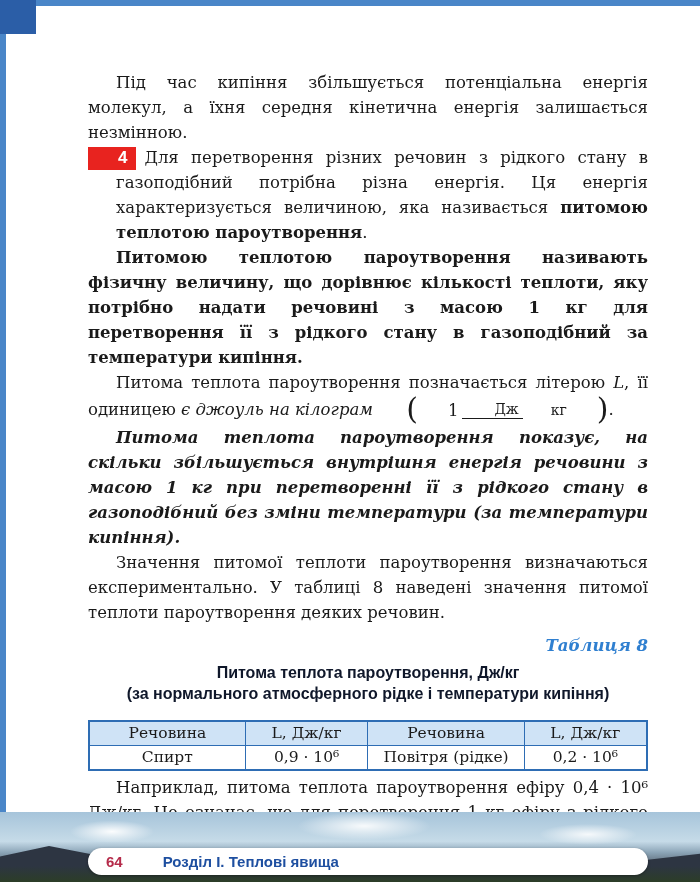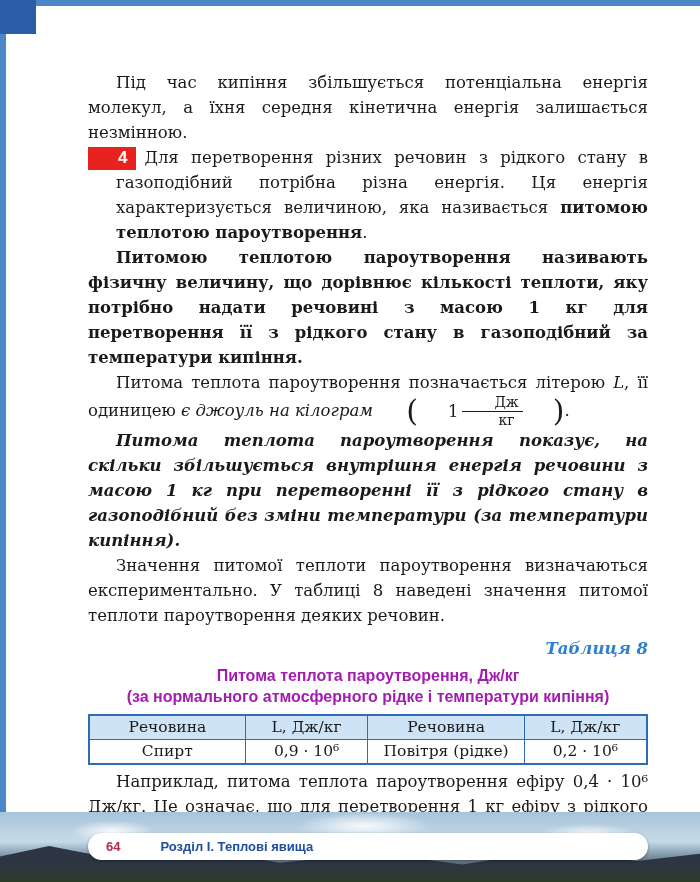--- a/index.html
+++ b/index.html
@@ -28,32 +28,32 @@
     display:inline-block;background:#e8231f;color:#ffffff;
     font-family:"Liberation Sans",sans-serif;font-weight:bold;font-size:17px;
     padding:0 9px 1px 30px;margin-right:8px;margin-left:-28px;line-height:22px;
     vertical-align:baseline;
   }
 
   
   .formula{display:inline-flex;align-items:center;vertical-align:middle;}
   .paren{font-size:30px;font-weight:400;line-height:30px;transform:translateY(-1px);}
   .one{margin:0 4px 0 2px;}
-  .frac{display:inline-flex;flex-direction:column;align-items:center;font-size:14px;line-height:15px;margin-right:2px;}
+  .frac{display:inline-flex;flex-direction:row;align-items:center;font-size:14px;line-height:15px;margin-right:2px;}
   .frac .num{border-bottom:1px solid #1a1a1a;padding:0 4px 1px 4px;}
   .frac .den{padding-top:1px;}
 
   
   .table-caption{
     text-align:right;font-style:italic;font-weight:bold;color:#2f7fd0;
     margin:8px 0 4px 0;font-size:16.5px;text-indent:0;
   }
   .table-title{
     text-align:center;font-family:"Liberation Sans",sans-serif;font-weight:bold;
-    color:#a21caf;font-size:16px;line-height:21px;margin-bottom:7px;text-indent:0;
+    color:#0f172a;font-size:16px;line-height:21px;margin-bottom:16px;text-indent:0;
   }
 
   table.values{
     width:100%;border-collapse:collapse;margin-bottom:4px;
     font-size:15.5px;line-height:21px;
     border:2px solid #2e6db4;
   }
   table.values th, table.values td{
     border:1px solid #2e6db4;text-align:center;padding:1px 6px;
   }
@@ -75,25 +75,25 @@
     position:absolute;left:0;bottom:0;width:700px;height:44px;background:#2d3542;
     clip-path:polygon(0 42%,7% 18%,16% 46%,28% 24%,40% 56%,54% 34%,66% 60%,79% 28%,91% 52%,100% 36%,100% 100%,0 100%);
   }
   .foreground{
     position:absolute;left:0;bottom:0;width:700px;height:16px;
     background:linear-gradient(to top, rgba(44,62,38,.95), rgba(44,62,38,0));
   }
 
   
   .footer-bar{
-    position:absolute;left:88px;bottom:22px;width:560px;height:27px;
+    position:absolute;left:88px;bottom:7px;width:560px;height:27px;
     background:#ffffff;border-radius:14px;
     box-shadow:0 1px 3px rgba(0,0,0,.35);
     display:flex;align-items:center;
-    font-family:"Liberation Sans",sans-serif;font-weight:bold;font-size:13px;
+    font-family:"Liberation Sans",sans-serif;font-weight:bold;font-size:15px;
   }
   .footer-page{color:#b52b4a;padding:0 0 0 18px;}
   .footer-chapter{color:#1e4fa0;padding-left:40px;}
 </style>
 </head>
 <body>
 
 <div class="frame-top"></div>
 <div class="frame-left"></div>
 <div class="corner"></div>

